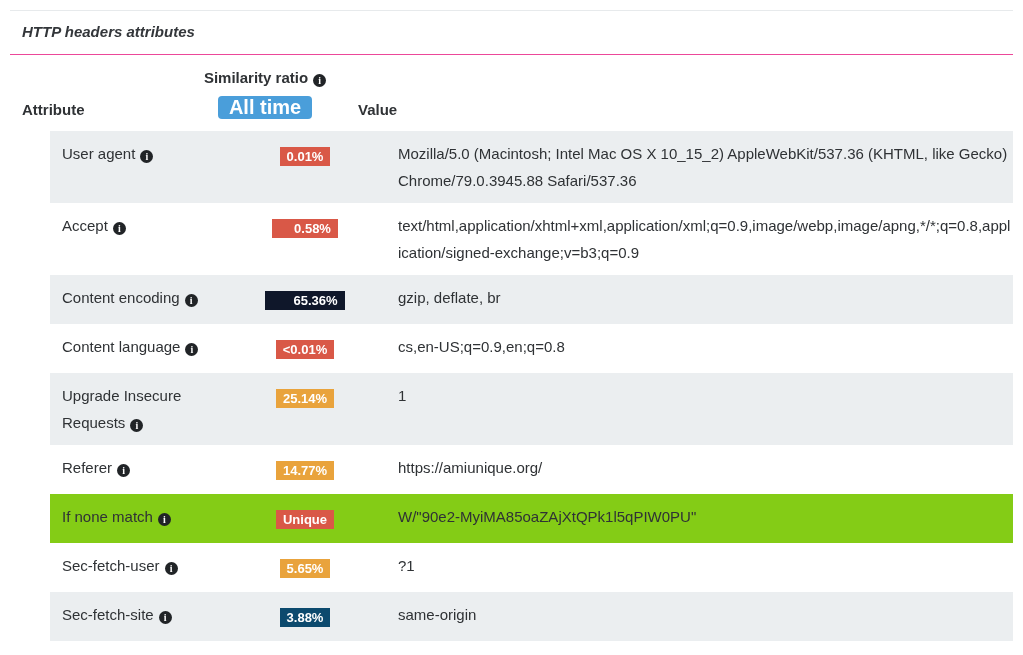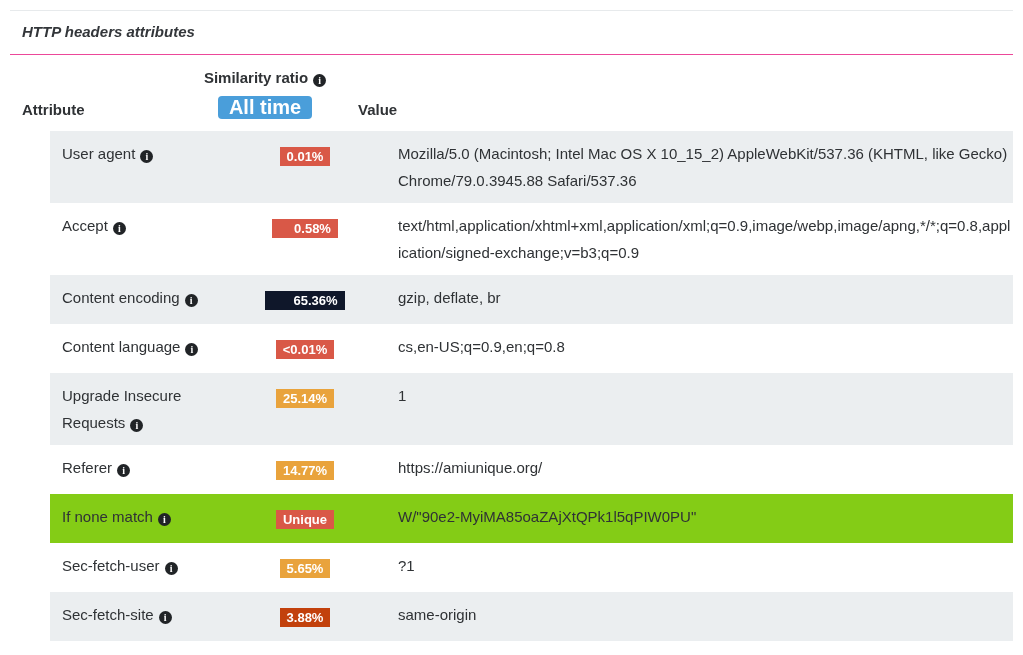--- a/index.html
+++ b/index.html
@@ -184,21 +184,21 @@
       <div class="row">
     <div class="cell cell-attr"><span>Sec-fetch-user</span><span class="info-icon">i</span></div>
     <div class="cell cell-ratio">
       <span class="badge" style="background-color: rgb(233, 163, 60);">5.65%</span>
     </div>
     <div class="cell cell-value"><span>?1</span></div>
   </div>
       <div class="row stripe" style="background: rgb(235, 238, 240);">
     <div class="cell cell-attr"><span>Sec-fetch-site</span><span class="info-icon">i</span></div>
     <div class="cell cell-ratio">
-      <span class="badge" style="background-color: #c2410c;">3.88%</span>
+      <span class="badge" style="background-color: #0c4a6e;">3.88%</span>
     </div>
     <div class="cell cell-value"><span>same-origin</span></div>
   </div>
       <div class="row">
     <div class="cell cell-attr"></div>
     <div class="cell cell-ratio">
       
     </div>
     <div class="cell cell-value"></div>
   </div>

